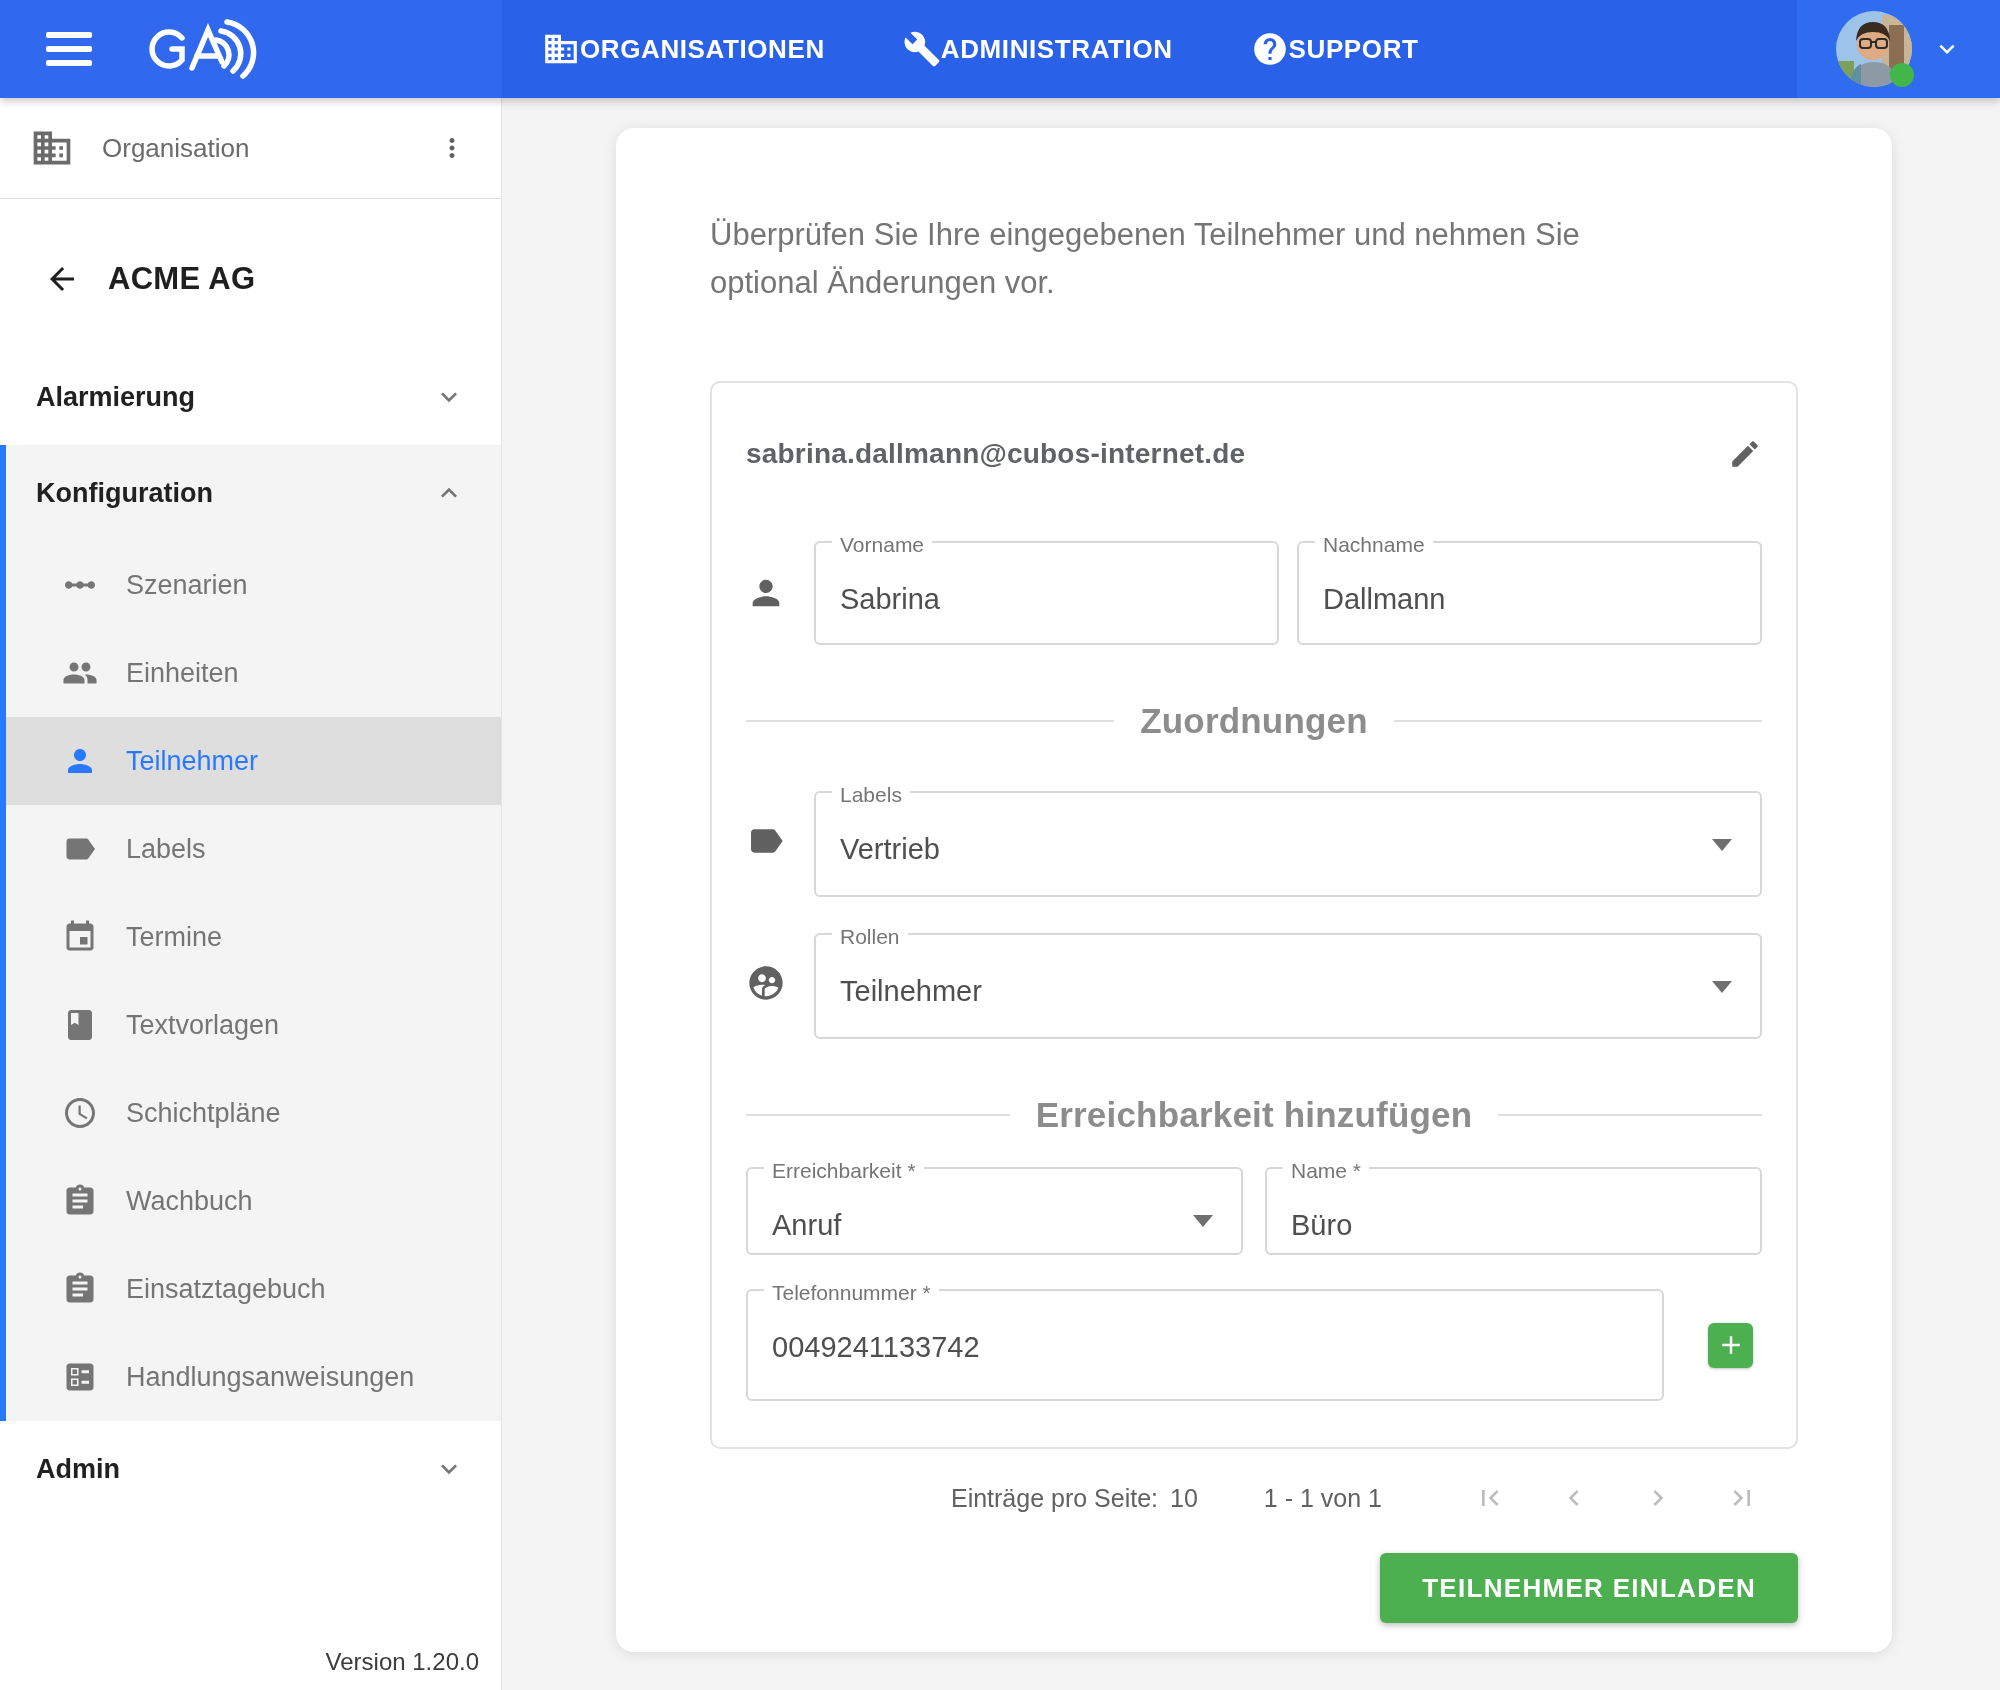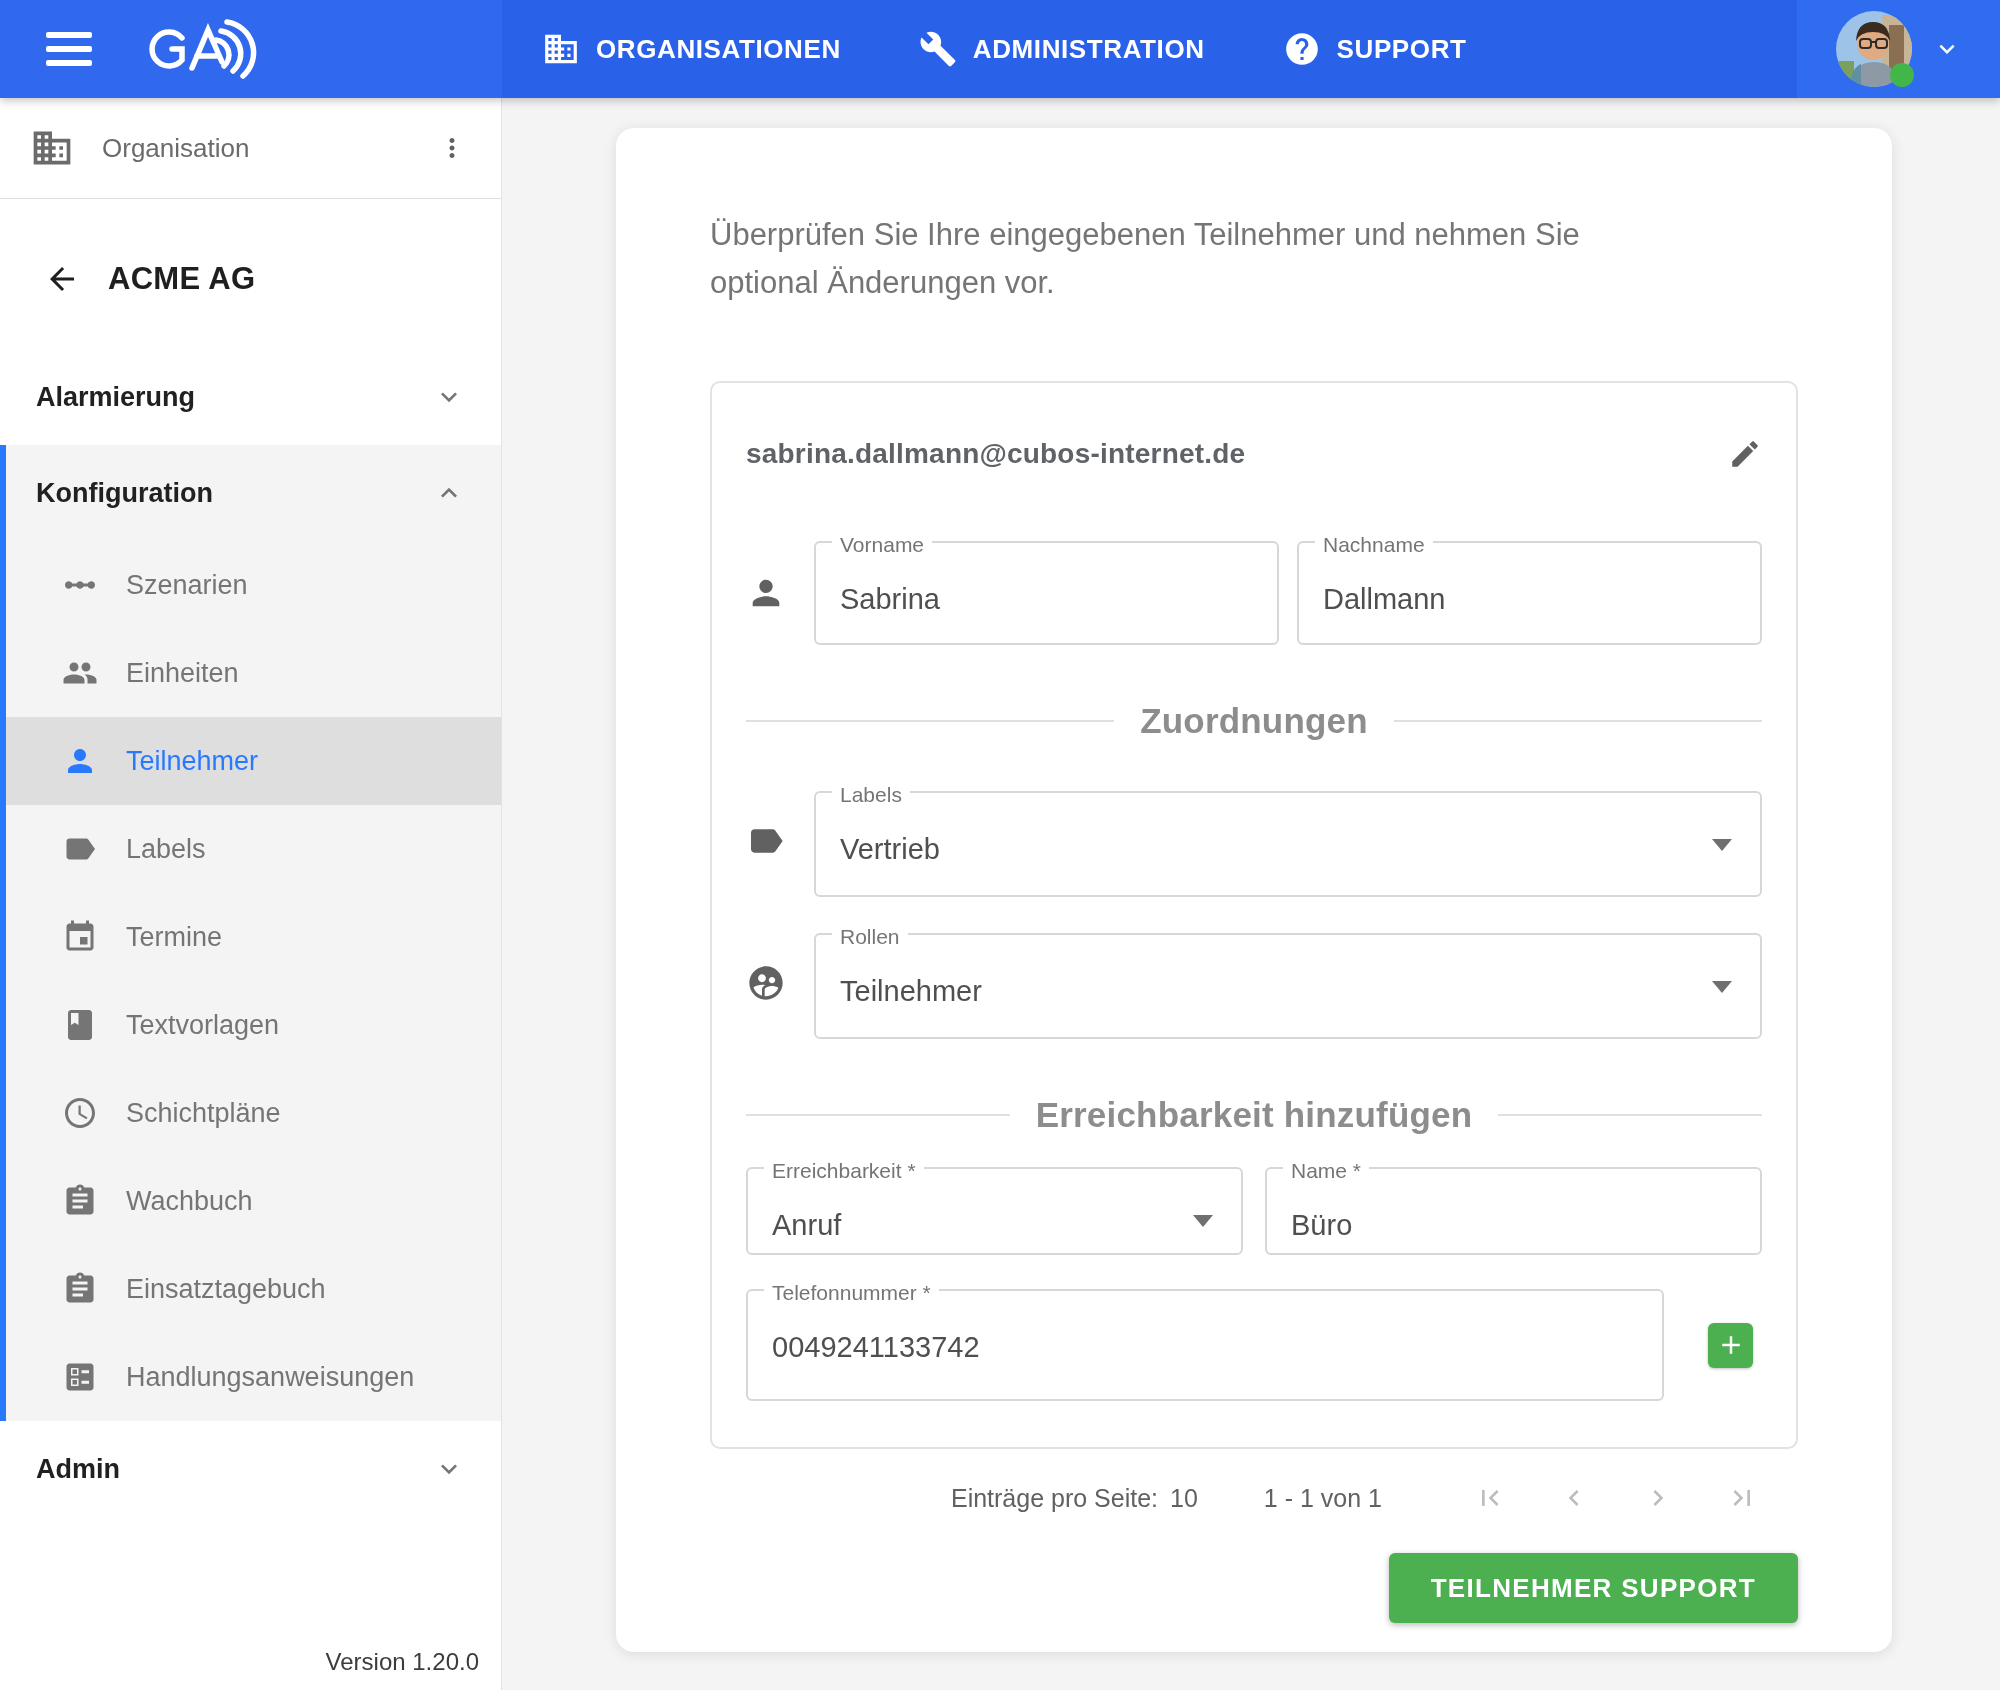--- a/index.html
+++ b/index.html
@@ -10,21 +10,21 @@
   }
   svg{display:block;}
   
   .topbar{position:absolute;top:0;left:0;width:2000px;height:98px;display:flex;z-index:20;
     box-shadow:0 3px 8px rgba(0,0,0,0.22);}
   .topbar-left{width:502px;background:#3169ee;display:flex;align-items:center;padding-left:46px;box-sizing:border-box;}
   .hamburger{width:46px;height:34px;display:flex;flex-direction:column;justify-content:space-between;cursor:pointer;background:none;border:none;padding:0;}
   .hamburger span{display:block;height:6px;border-radius:2px;background:#ffffff;}
   .logo{margin-left:46px;}
   .topbar-center{flex:1;background:#2a61e9;display:flex;align-items:center;gap:66px;padding-left:34px;}
-  .nav-item{display:flex;align-items:center;gap:16px;color:#ffffff;font-size:26px;font-weight:bold;letter-spacing:0.6px;cursor:pointer;background:none;border:none;font-family:inherit;}
+  .nav-item{display:flex;align-items:center;color:#ffffff;font-size:26px;font-weight:bold;letter-spacing:0.6px;cursor:pointer;background:none;border:none;font-family:inherit;}
   .nav-item svg{width:38px;height:38px;fill:#ffffff;}
   .topbar-right{width:203px;background:#2f6cf0;display:flex;align-items:center;justify-content:center;gap:20px;cursor:pointer;}
   .avatar-wrap{position:relative;width:76px;height:76px;}
   .avatar-wrap .status-dot{position:absolute;right:-2px;bottom:0;width:24px;height:24px;border-radius:50%;background:#43b649;}
   .user-chevron{width:30px;height:30px;fill:#ffffff;}
   
   .sidebar{position:absolute;top:98px;left:0;width:502px;height:1592px;background:#ffffff;border-right:1px solid #e3e3e3;box-sizing:border-box;z-index:10;}
   .org-row{height:100px;display:flex;align-items:center;padding:0 30px;border-bottom:1px solid #e0e0e0;}
   .org-row svg.building{width:44px;height:44px;fill:#6b6b6b;}
   .org-row .org-label{margin-left:28px;font-size:26px;color:#6b6b6b;flex:1;}
@@ -389,16 +389,16 @@
         </button>
         <button>
           <svg viewBox="0 0 24 24">
               <path d="M5.59 7.41L10.18 12l-4.59 4.59L7 18l6-6-6-6zM16 6h2v12h-2V6z"></path>
             </svg>
         </button>
       </span>
     </div>
 
     <div class="invite-row">
-      <button class="invite-btn">TEILNEHMER SUPPORT</button>
+      <button class="invite-btn">TEILNEHMER EINLADEN</button>
     </div>
   </section>
 </main>
 
 </body></html>

